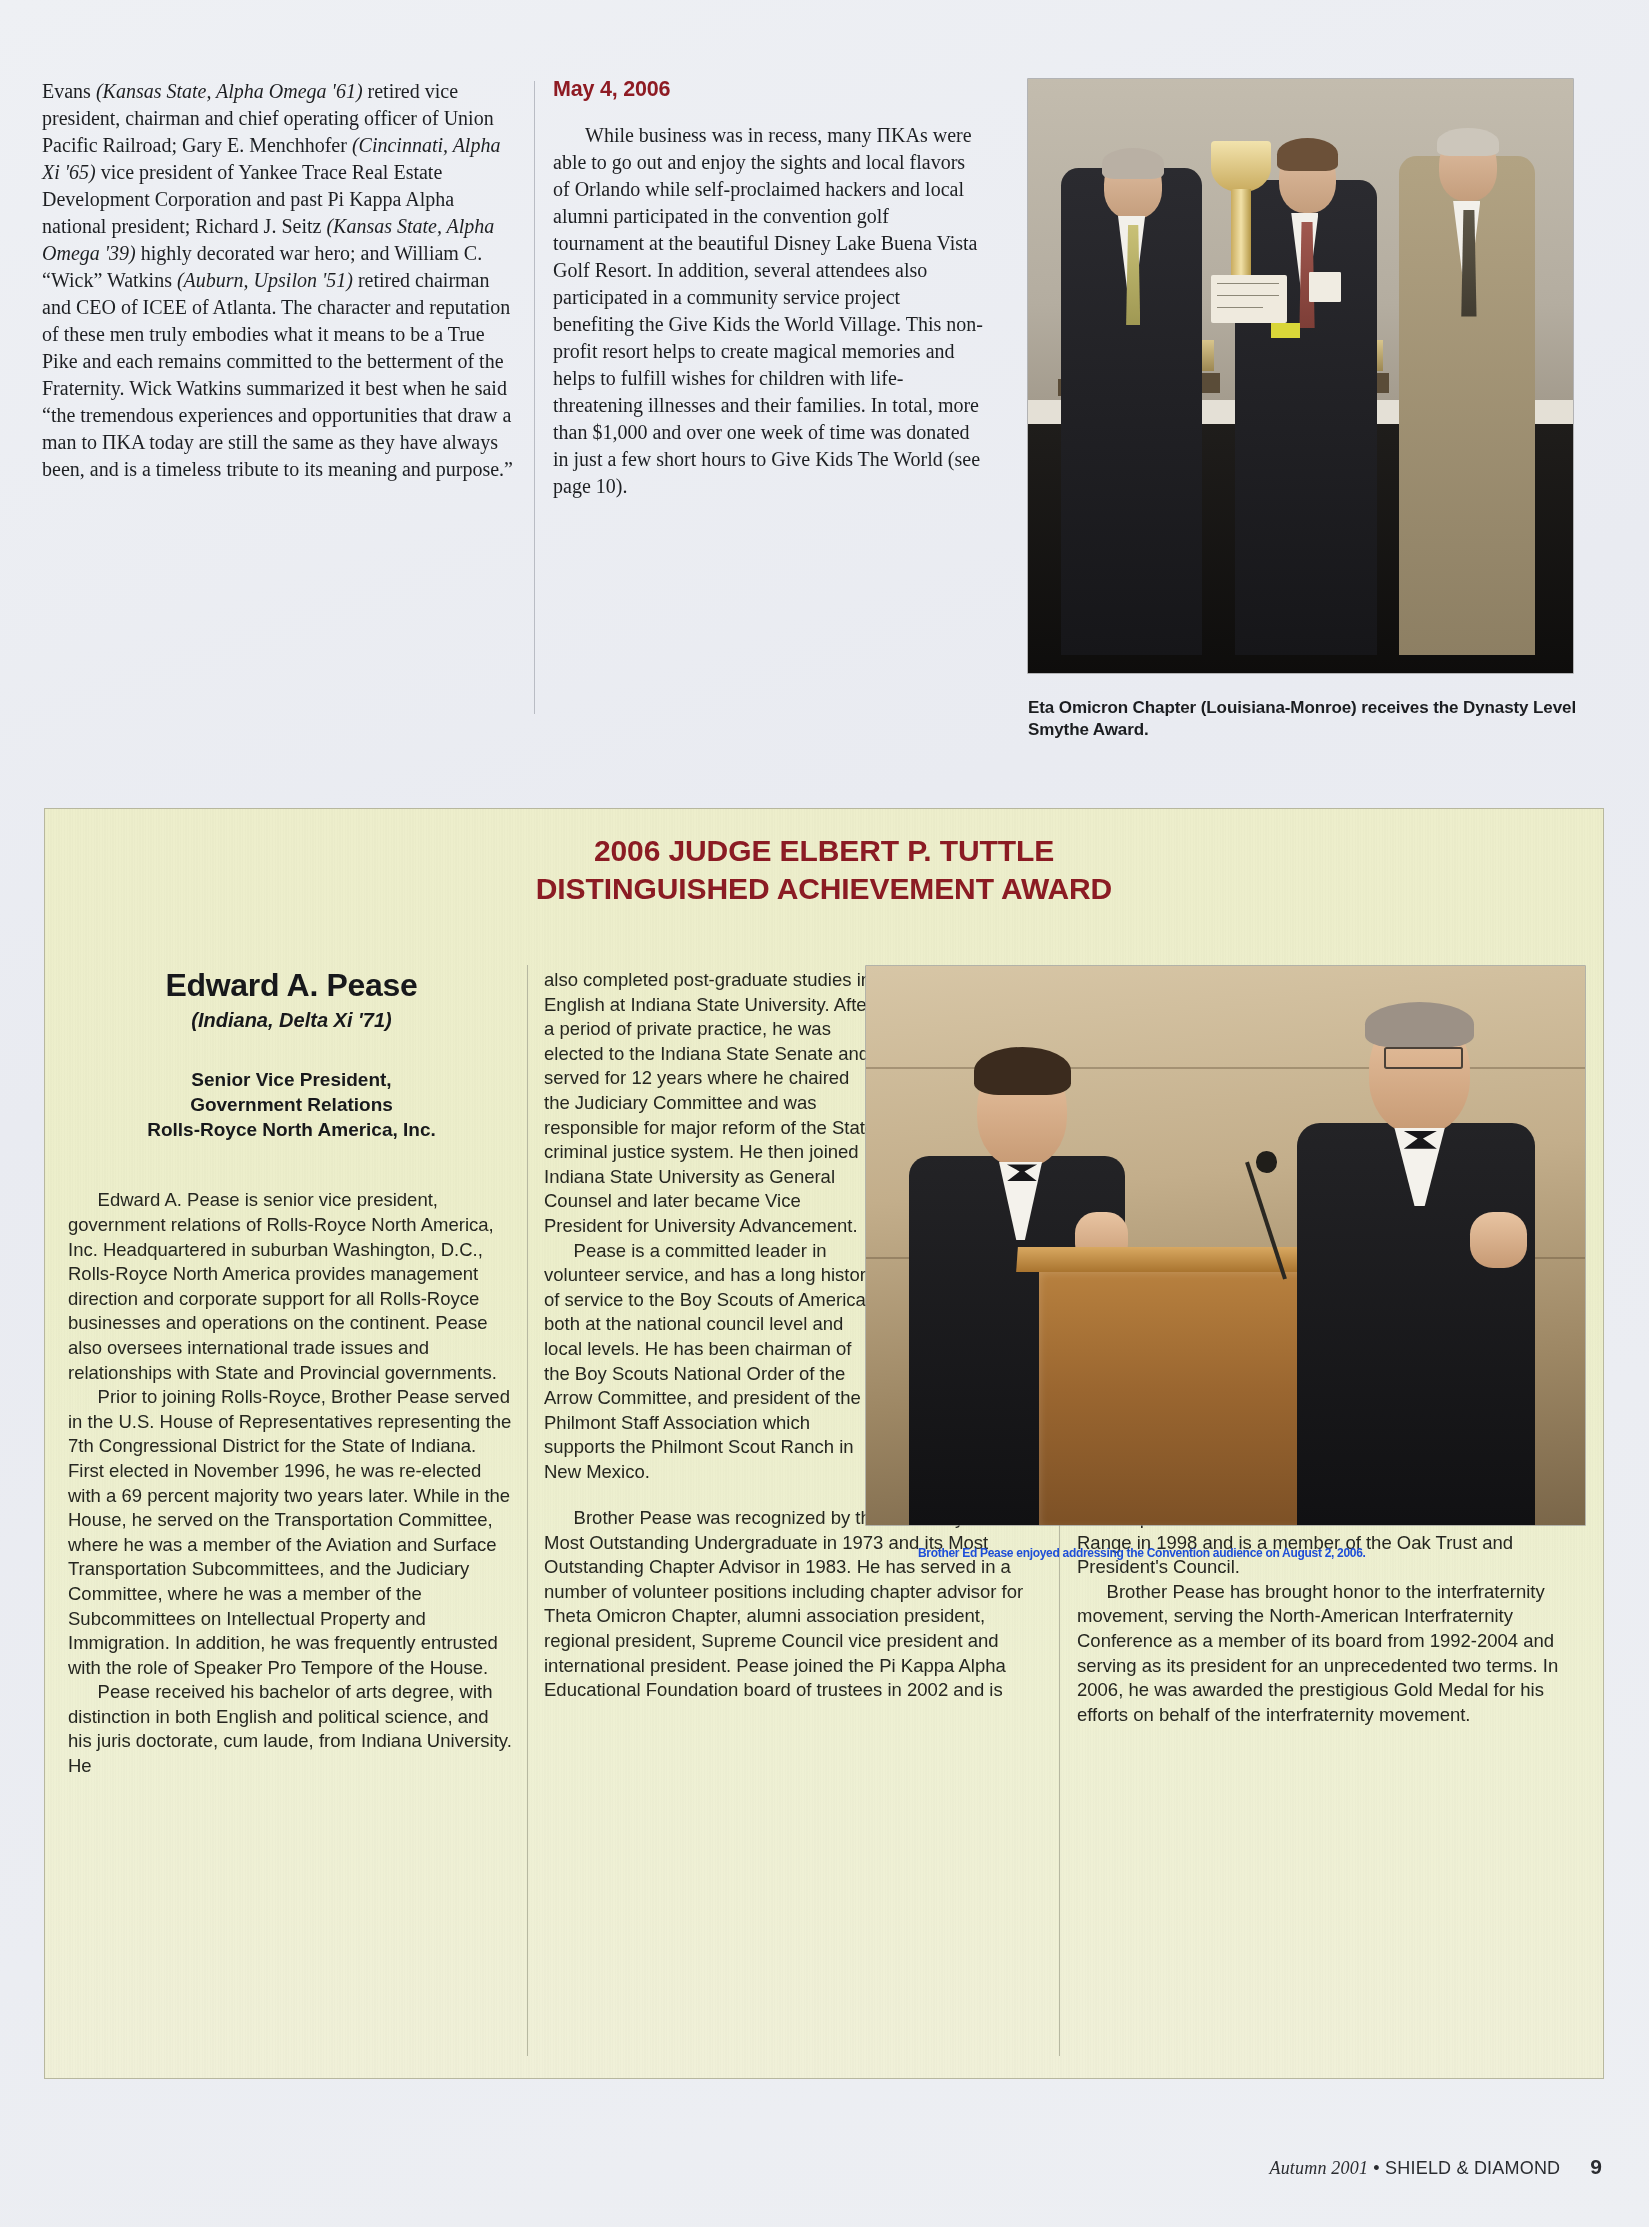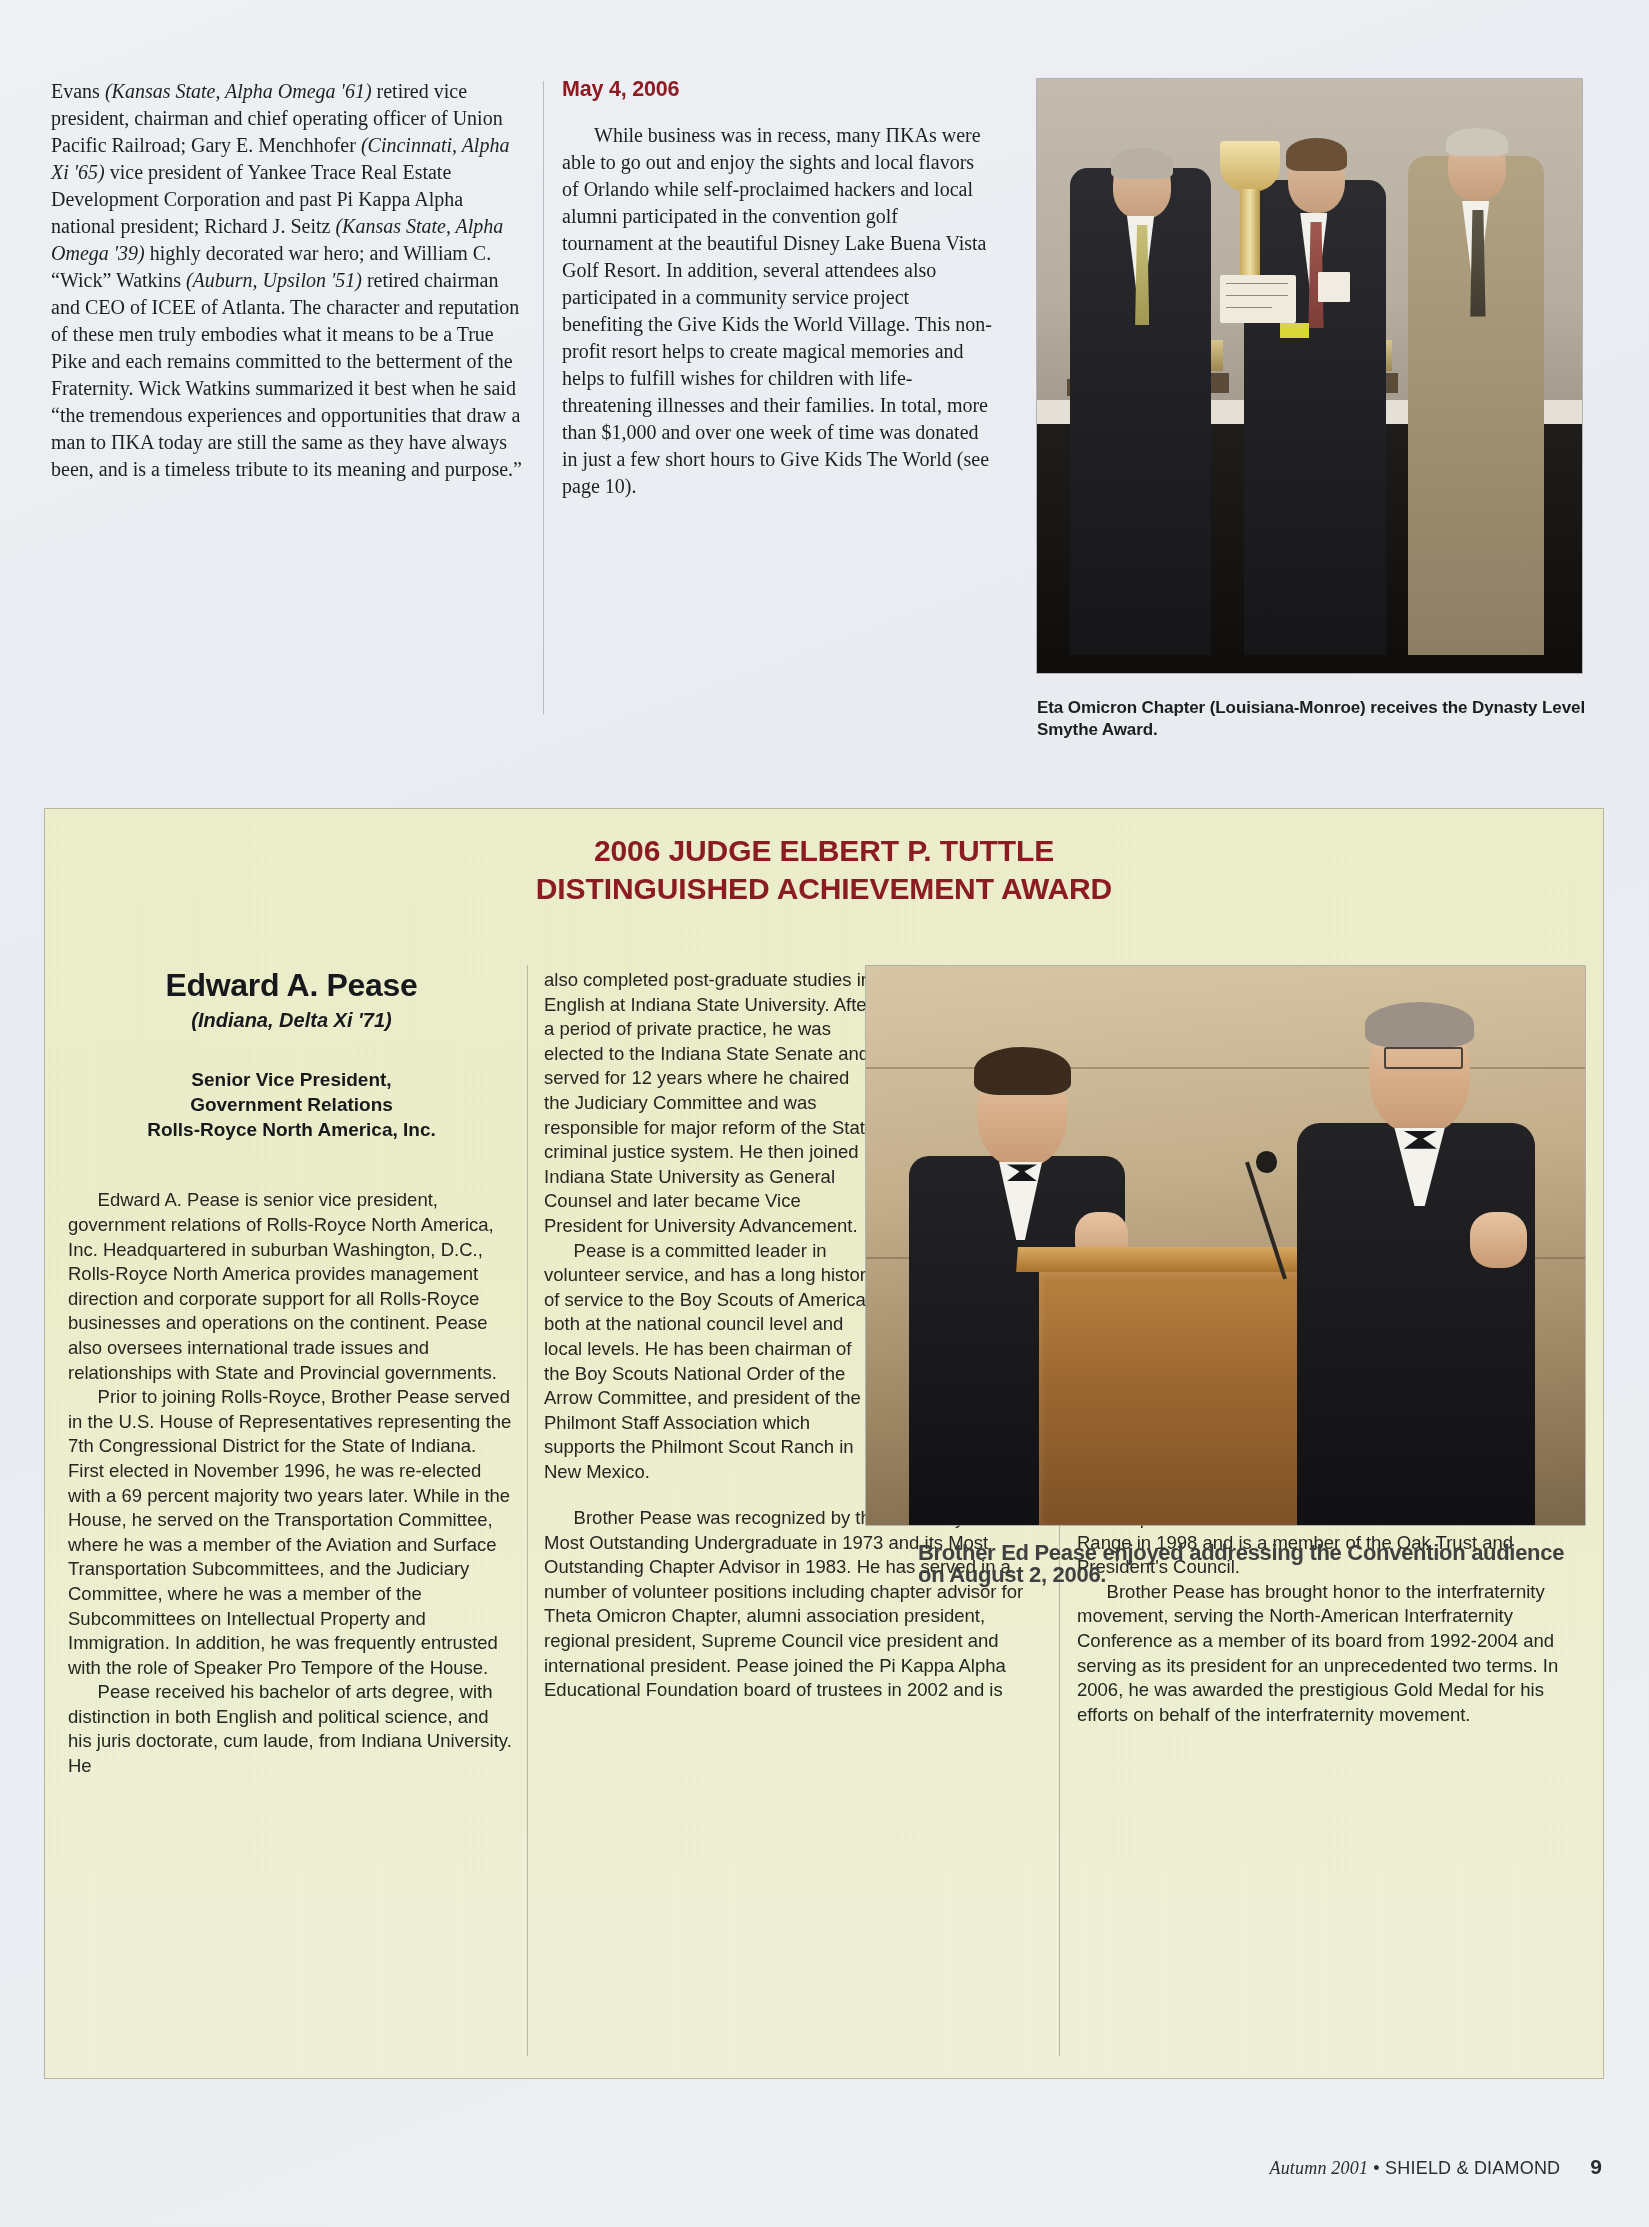--- a/index.html
+++ b/index.html
@@ -19,21 +19,21 @@
   #paper-tint {
     position: absolute;
     inset: 0;
     background: linear-gradient(160deg, #eef0f4 0%, #e9ebf1 40%, #edeff3 100%);
     pointer-events: none;
   }
 
   
   #top-article {
     position: absolute;
-    left: 9px; top: 0;
+    left: 0; top: 0;
     width: 1585px;
     height: 801px;
   }
   .col-serif {
     position: absolute;
     font-family: "Liberation Serif", serif;
     font-size: 20px;
     line-height: 27px;
     color: #1d1f22;
     text-align: left;
@@ -265,23 +265,23 @@
   .aw-shirt { position: absolute; background: #f4f2ec; }
   .aw-bowtie { position: absolute; background: #17171a; }
 
   #caption-award {
     position: absolute;
     left: 918px;
     top: 1542px;
     width: 673px;
     font-family: "Liberation Sans", sans-serif;
     font-weight: bold;
-    font-size: 22px;
+    font-size: 12px;
     line-height: 22px;
-    color: #404040;
+    color: #1d4ed8;
     letter-spacing: -0.3px;
   }
 
   
   #footer {
     position: absolute;
     right: 48px;
     bottom: 48px;
     display: flex;
     align-items: baseline;

